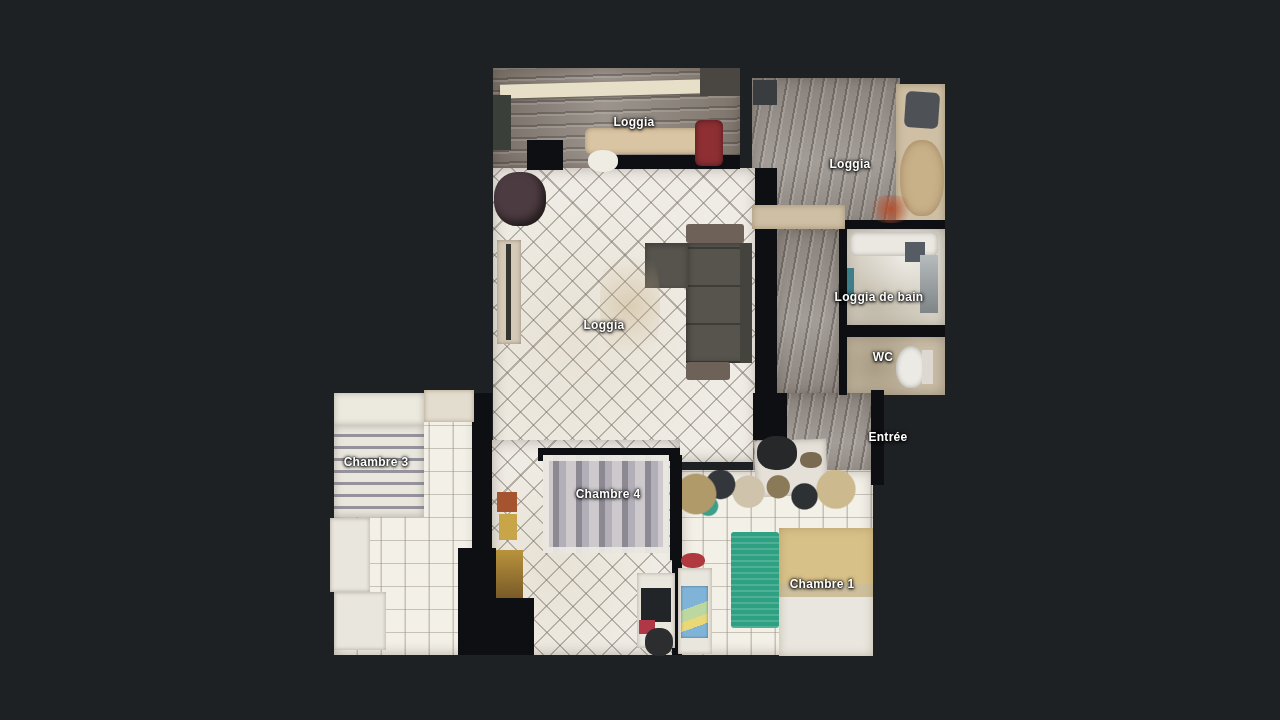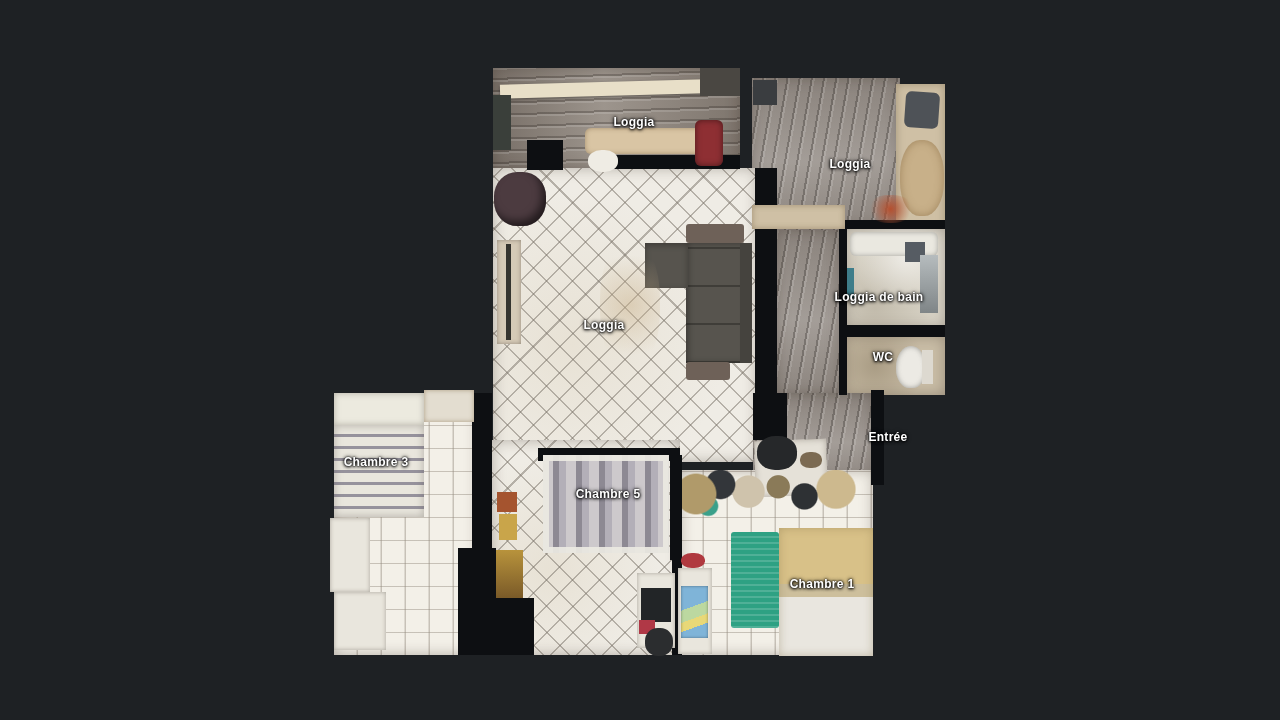--- a/index.html
+++ b/index.html
@@ -170,16 +170,16 @@
   <div class="abs" style="left:681px;top:586px;width:27px;height:52px;background:linear-gradient(160deg,#7fb4d8 0 40%,#bcd8a0 40% 60%,#e8d878 60% 75%,#7fb4d8 75%);box-shadow:inset 0 0 3px rgba(0,0,0,.4);"></div>
   <div class="abs blob" style="left:681px;top:553px;width:24px;height:15px;background:#b0393f;"></div>
 
   <div class="room-label" style="left:634px;top:122px;">Loggia</div>
   <div class="room-label" style="left:850px;top:164px;">Loggia</div>
   <div class="room-label" style="left:604px;top:325px;">Loggia</div>
   <div class="room-label" style="left:879px;top:297px;">Loggia de bain</div>
   <div class="room-label" style="left:883px;top:357px;">WC</div>
   <div class="room-label" style="left:888px;top:437px;">Entrée</div>
   <div class="room-label" style="left:376px;top:462px;">Chambre 3</div>
-  <div class="room-label" style="left:608px;top:494px;">Chambre 5</div>
+  <div class="room-label" style="left:608px;top:494px;">Chambre 4</div>
   <div class="room-label" style="left:822px;top:584px;">Chambre 1</div>
 
 </div>
 
 </body></html>

